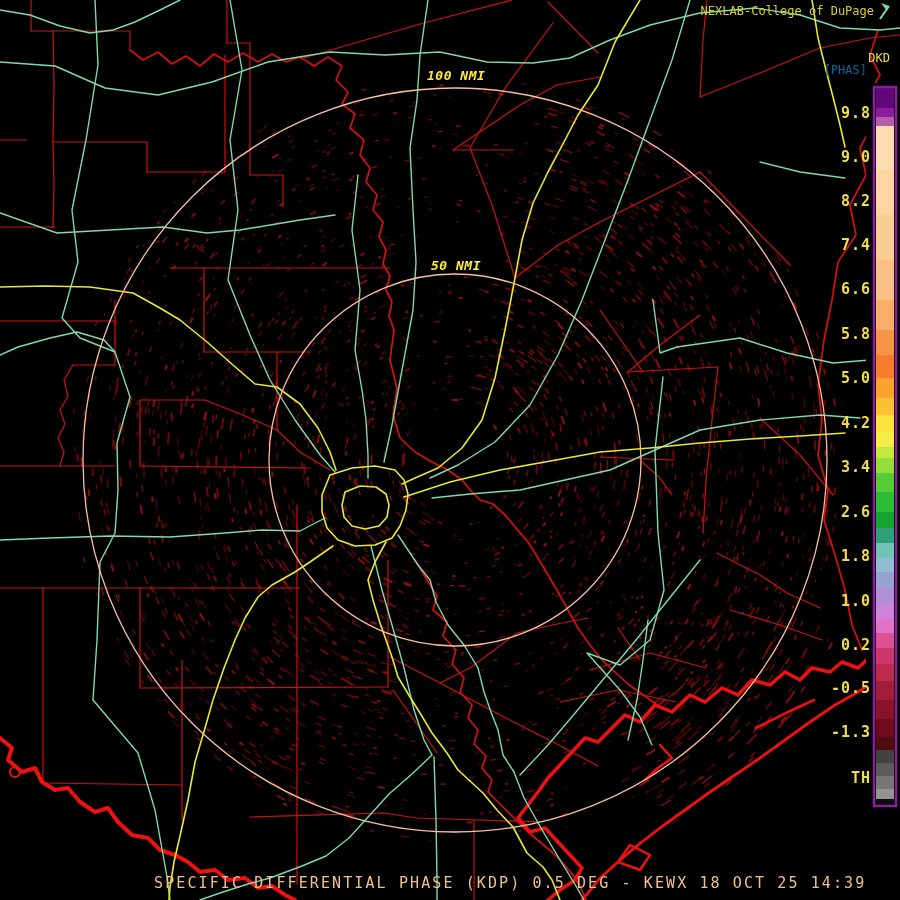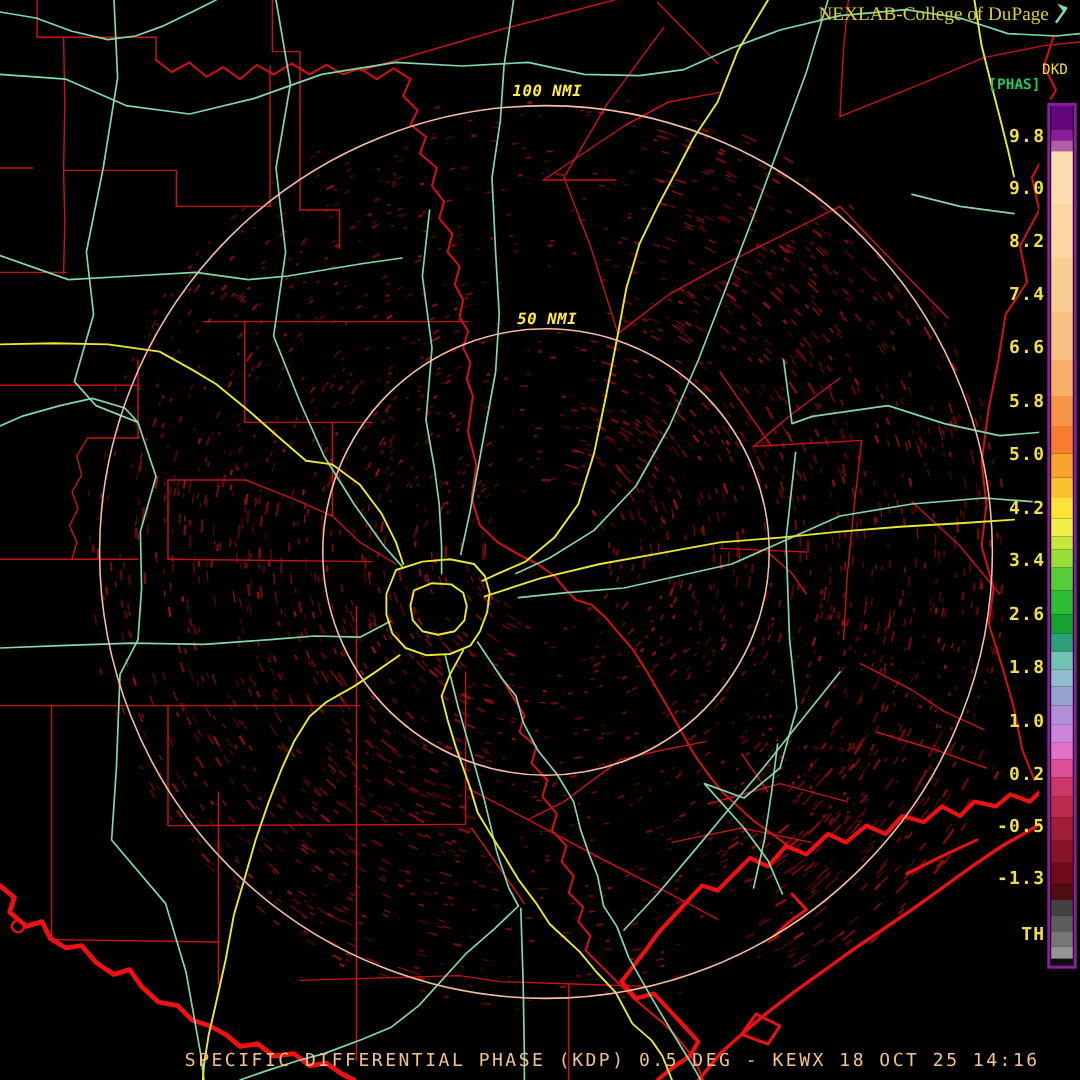--- a/index.html
+++ b/index.html
@@ -1,20 +1,20 @@
 <!DOCTYPE html>
 <html><head>
 <meta charset="utf-8">
 <style>
   html,body{margin:0;padding:0;background:#000;}
   #screen{position:relative;width:900px;height:900px;background:#000;overflow:hidden;
           font-family:"DejaVu Sans Mono","Liberation Mono",monospace;}
   #map{position:absolute;left:0;top:0;}
   .lbl{position:absolute;white-space:pre;}
-  #app-title{top:4px;right:26px;font-size:16px;font-family:Liberation Serif, serif;}
+  #app-title{top:4px;right:26px;font-size:12px;}
   #logo{position:absolute;top:2px;right:7px;width:16px;height:18px;}
   #product-code{top:51px;right:10px;font-size:12px;font-weight:normal;}
   #product-units{top:63px;right:33px;font-size:12px;}
   #caption{top:874px;left:154px;font-size:15px;letter-spacing:2.1px;}
   svg text{font-family:"DejaVu Sans Mono","Liberation Mono",monospace;}
 </style>
 </head>
 <body>
 
 <div id="screen">
@@ -214,15 +214,15 @@
         <text x="871" y="783" fill="#f0de44" font-size="15" font-weight="bold" letter-spacing="1" text-anchor="end">TH</text>
       </g>
   </svg>
 
   <div id="app-title" class="lbl" style="color: rgb(217, 207, 46);">NEXLAB-College of DuPage</div>
   <svg id="logo" viewBox="0 0 16 18">
     <path d="M3 17 L12 4" stroke="#82d8a8" stroke-width="2" fill="none"></path>
     <path d="M12 4 L4 1 L10 9 Z" fill="#82d8a8"></path>
   </svg>
   <div id="product-code" class="lbl" style="color: rgb(242, 222, 60);">DKD</div>
-  <div id="product-units" class="lbl" style="color: #22c55e; font-weight: bold;">[PHAS]</div>
-  <div id="caption" class="lbl" style="color: rgb(242, 193, 137);">SPECIFIC DIFFERENTIAL PHASE (KDP) 0.5 DEG - KEWX 18 OCT 25 14:16</div>
+  <div id="product-units" class="lbl" style="color: #0369a1;">[PHAS]</div>
+  <div id="caption" class="lbl" style="color: rgb(242, 193, 137);">SPECIFIC DIFFERENTIAL PHASE (KDP) 0.5 DEG - KEWX 18 OCT 25 14:39</div>
 </div>
 
 </body></html>

